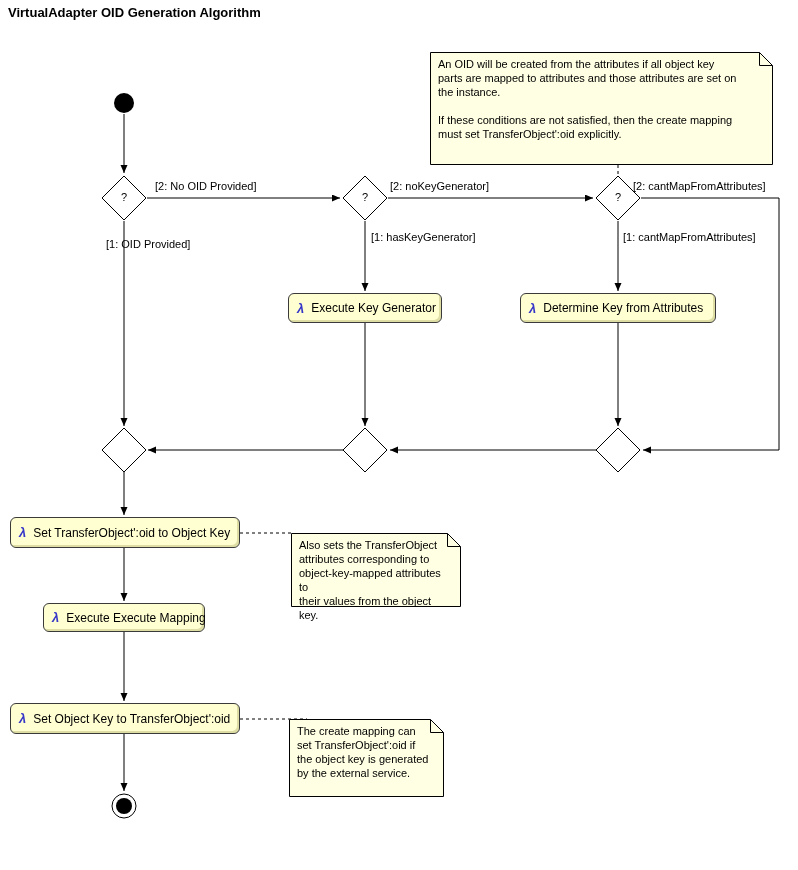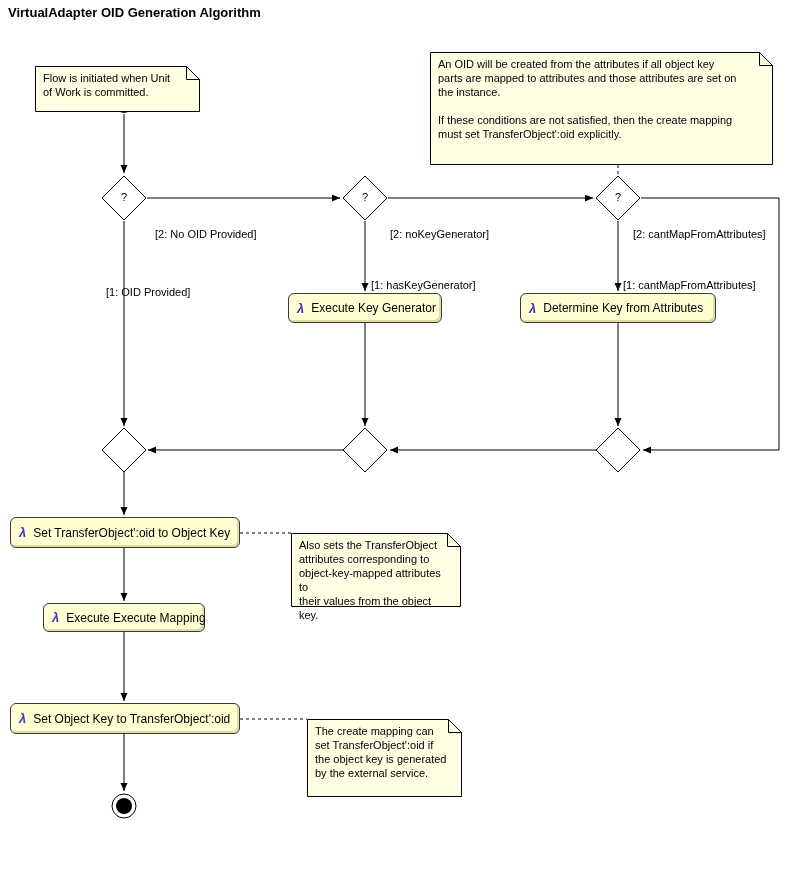--- a/index.html
+++ b/index.html
@@ -9,21 +9,21 @@
   .connectors{position:absolute;left:0;top:0;}
   .note{position:absolute;margin-top:36px;}
   .note-bg{position:absolute;left:0;top:0;display:block;}
   .note-text{position:absolute;left:8px;top:5px;right:9px;font-size:11px;line-height:14px;
              white-space:pre-line;}
   .action{position:absolute;background:#FFFFD2;border:1px solid #3a3a3a;border-radius:6px;
           box-shadow:inset -2px -2px 0 #DEDEA4;display:flex;align-items:center;
           padding:0 8px;gap:7px;box-sizing:border-box;}
   .lambda{color:#3535C8;font-size:13px;font-style:italic;font-weight:bold;line-height:1;}
   .action-label{font-size:12px;white-space:nowrap;}
-  .elabel{position:absolute;font-size:11px;white-space:nowrap;margin-top:48px;}
+  .elabel{position:absolute;font-size:11px;white-space:nowrap;}
   .qmark{position:absolute;font-size:11px;width:24px;text-align:center;}
 </style>
 </head>
 <body>
 
 <div class="diagram">
 
   <div class="title">VirtualAdapter OID Generation Algorithm</div>
 
   <svg class="connectors" width="798" height="870" viewBox="0 0 798 870">
@@ -78,28 +78,20 @@
   <span class="qmark" style="left:353px;top:191px">?</span>
   <span class="qmark" style="left:606px;top:191px">?</span>
 
   <span class="elabel" style="left:155px;top:180px">[2: No OID Provided]</span>
   <span class="elabel" style="left:106px;top:238px">[1: OID Provided]</span>
   <span class="elabel" style="left:390px;top:180px">[2: noKeyGenerator]</span>
   <span class="elabel" style="left:371px;top:231px">[1: hasKeyGenerator]</span>
   <span class="elabel" style="left:633px;top:180px">[2: cantMapFromAttributes]</span>
   <span class="elabel" style="left:623px;top:231px">[1: cantMapFromAttributes]</span>
 
-  <div class="note" style="left:35px;top:30px;width:165px;height:46px">
-    <svg class="note-bg" width="165" height="46">
-      <path d="M0.5,0.5 H151.5 L164.5,13.5 V45.5 H0.5 Z" fill="#FFFFE3" stroke="#000"></path>
-      <path d="M151.5,0.5 V13.5 H164.5" fill="none" stroke="#000"></path>
-    </svg>
-    <div class="note-text">Flow is initiated when Unit
-of Work is committed.</div>
-  </div>
 
   <div class="note" style="left:430px;top:16px;width:343px;height:113px">
     <svg class="note-bg" width="343" height="113">
       <path d="M0.5,0.5 H329.5 L342.5,13.5 V112.5 H0.5 Z" fill="#FFFFE3" stroke="#000"></path>
       <path d="M329.5,0.5 V13.5 H342.5" fill="none" stroke="#000"></path>
     </svg>
     <div class="note-text">An OID will be created from the attributes if all object key
 parts are mapped to attributes and those attributes are set on
 the instance.
 
@@ -111,21 +103,21 @@
     <svg class="note-bg" width="170" height="74">
       <path d="M0.5,0.5 H156.5 L169.5,13.5 V73.5 H0.5 Z" fill="#FFFFE3" stroke="#000"></path>
       <path d="M156.5,0.5 V13.5 H169.5" fill="none" stroke="#000"></path>
     </svg>
     <div class="note-text">Also sets the TransferObject
 attributes corresponding to
 object-key-mapped attributes to
 their values from the object key.</div>
   </div>
 
-  <div class="note" style="left:307px;top:683px;width:155px;height:83px">
+  <div class="note" style="left:289px;top:683px;width:155px;height:83px">
     <svg class="note-bg" width="155" height="78">
       <path d="M0.5,0.5 H141.5 L154.5,13.5 V77.5 H0.5 Z" fill="#FFFFE3" stroke="#000"></path>
       <path d="M141.5,0.5 V13.5 H154.5" fill="none" stroke="#000"></path>
     </svg>
     <div class="note-text">The create mapping can
 set TransferObject':oid if
 the object key is generated
 by the external service.</div>
   </div>
 

